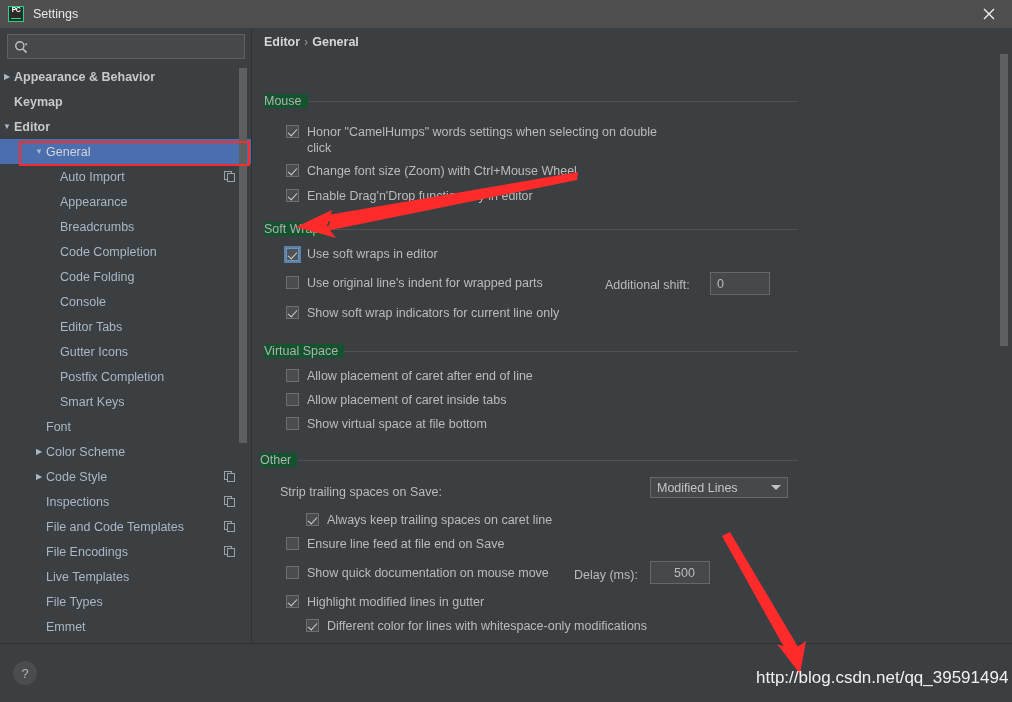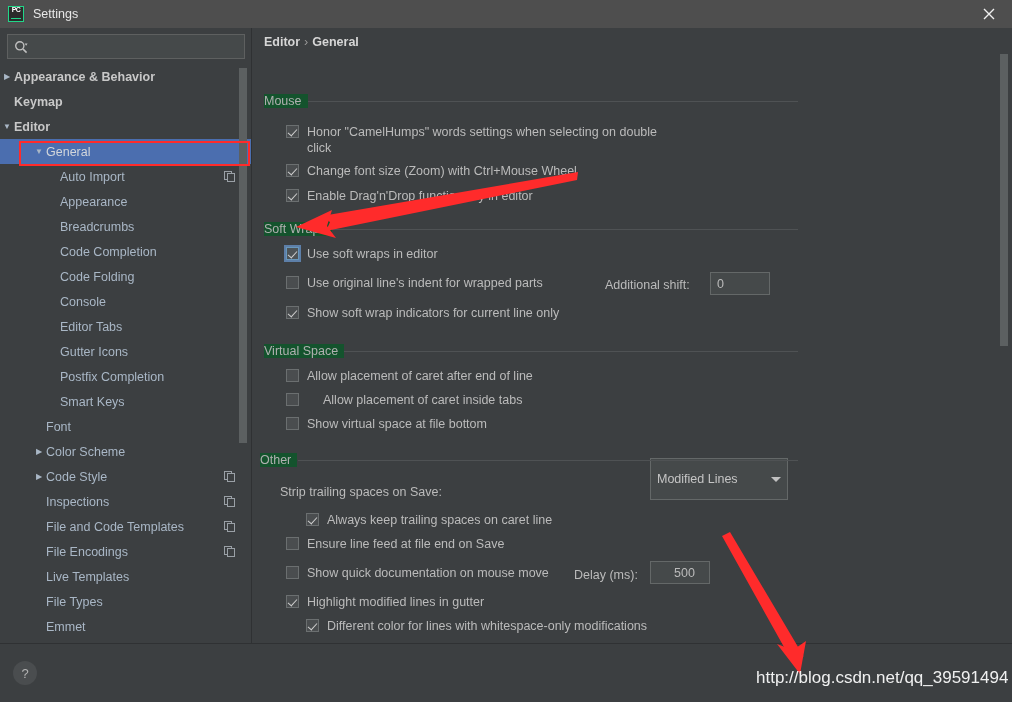--- a/index.html
+++ b/index.html
@@ -545,21 +545,21 @@
         </div>
 
         <div class="cb-row" style="left:34px; top:128px;">
           <span class="cbox checked"></span>
           <span class="cb-label">Enable Drag'n'Drop functionality in editor</span>
         </div>
 
         <div class="sect-title" style="left:12px; top:162px;">Soft Wraps</div>
         <div class="sect-line" style="left:76px; top:169px; width:470px;"></div>
 
-        <div class="cb-row" style="left:34px; top:186px;">
+        <div class="cb-row" style="left:34px; top:186px;align-items:center;">
           <span class="cbox checked focused"></span>
           <span class="cb-label">Use soft wraps in editor</span>
         </div>
 
         <div class="cb-row" style="left:34px; top:215px;">
           <span class="cbox"></span>
           <span class="cb-label">Use original line's indent for wrapped parts</span>
         </div>
 
         <div class="plain-label" style="left:353px; top:218px;">Additional shift:</div>
@@ -571,35 +571,35 @@
         </div>
 
         <div class="sect-title" style="left:12px; top:284px;">Virtual Space</div>
         <div class="sect-line" style="left:88px; top:291px; width:458px;"></div>
 
         <div class="cb-row" style="left:34px; top:308px;justify-content:center;">
           <span class="cbox"></span>
           <span class="cb-label">Allow placement of caret after end of line</span>
         </div>
 
-        <div class="cb-row" style="left:34px; top:332px;gap:16px;">
+        <div class="cb-row" style="left:34px; top:332px;">
           <span class="cbox"></span>
           <span class="cb-label">Allow placement of caret inside tabs</span>
         </div>
 
         <div class="cb-row" style="left:34px; top:356px;">
           <span class="cbox"></span>
           <span class="cb-label">Show virtual space at file bottom</span>
         </div>
 
         <div class="sect-title" style="left:8px; top:393px;">Other</div>
         <div class="sect-line" style="left:46px; top:400px; width:500px;"></div>
 
         <div class="plain-label" style="left:28px; top:425px;">Strip trailing spaces on Save:</div>
-        <div class="combo" style="left:398px; top:398px; width:138px; height:42px;">
+        <div class="combo" style="left:398px; top:417px; width:138px; height:21px;">
           <span>Modified Lines</span>
           <span class="caret"></span>
         </div>
 
         <div class="cb-row" style="left:54px; top:452px;">
           <span class="cbox checked"></span>
           <span class="cb-label">Always keep trailing spaces on caret line</span>
         </div>
 
         <div class="cb-row" style="left:34px; top:476px;">

